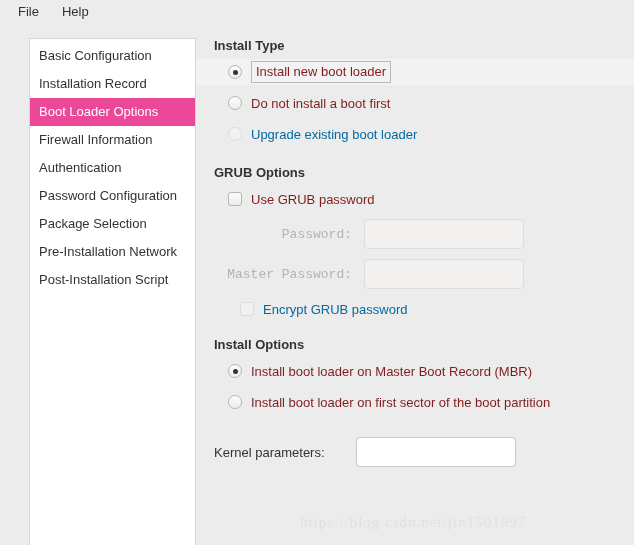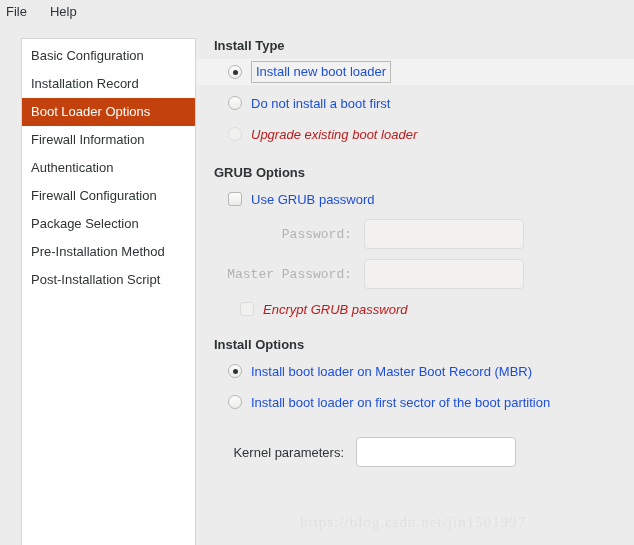--- a/index.html
+++ b/index.html
@@ -16,21 +16,21 @@
     overflow: hidden;
     position: relative;
   }
 
   
   .menubar {
     height: 22px;
     background: #ececec;
     display: flex;
     align-items: center;
-    padding: 0 0 0 4px;
+    padding: 0 0 0 16px;
     box-sizing: border-box;
   }
   .menu-item {
     padding: 2px 9px 2px 2px;
     margin-right: 12px;
     font-size: 13px;
     color: #2e3436;
     line-height: 1;
     cursor: default;
     white-space: nowrap;
@@ -52,34 +52,35 @@
     box-sizing: border-box;
     flex: 0 0 196px;
   }
   .sidebar {
     background: #ffffff;
     border: 1px solid #d6d6d6;
     border-bottom: none;
     height: 100%;
     box-sizing: border-box;
     padding-top: 3px;
+    margin-left: 8px;
   }
   .sidebar-item {
     height: 28px;
     line-height: 28px;
     padding: 0 6px 0 9px;
     font-size: 13px;
     color: #2e3436;
     white-space: nowrap;
     overflow: hidden;
     text-overflow: ellipsis;
     cursor: default;
   }
   .sidebar-item.selected {
-    background: #c2410c;
+    background: #ec4899;
     color: #ffffff;
   }
 
   
   .content {
     flex: 1 1 auto;
     padding: 16px 0 0 18px;
     box-sizing: border-box;
     position: relative;
   }
@@ -149,26 +150,25 @@
     margin-right: 9px;
     flex: 0 0 14px;
   }
   .checkbox.disabled {
     border-color: #dcdcda;
     background: #f1f1f0;
   }
 
   .opt-label {
     font-size: 13px;
-    color: #1d4ed8;
+    color: #7f1d1d;
     white-space: nowrap;
   }
   .opt-label.disabled {
-    color: #b91c1c;
-    font-style: italic;
+    color: #0369a1;
   }
   .opt-label.focused {
     border: 1px solid #b8b8b5;
     padding: 2px 4px 3px 4px;
     background: transparent;
   }
 
   
   .pw-row {
     display: flex;
@@ -205,21 +205,21 @@
   .kernel-row {
     display: flex;
     align-items: center;
     margin-top: 22px;
     padding-left: 0;
   }
   .kernel-label {
     font-size: 13px;
     color: #2e3436;
     width: 142px;
-    text-align: right;
+    text-align: left;
     padding-right: 12px;
     box-sizing: border-box;
   }
   .kernel-input {
     width: 160px;
     height: 30px;
     border: 1px solid #c8c8c6;
     border-radius: 4px;
     background: #ffffff;
     box-sizing: border-box;
@@ -247,23 +247,23 @@
 
 <div class="window-body">
 
   <div class="sidebar-wrap">
     <div class="sidebar">
       <div class="sidebar-item">Basic Configuration</div>
       <div class="sidebar-item">Installation Record</div>
       <div class="sidebar-item selected">Boot Loader Options</div>
       <div class="sidebar-item">Firewall Information</div>
       <div class="sidebar-item">Authentication</div>
-      <div class="sidebar-item">Firewall Configuration</div>
+      <div class="sidebar-item">Password Configuration</div>
       <div class="sidebar-item">Package Selection</div>
-      <div class="sidebar-item">Pre-Installation Method</div>
+      <div class="sidebar-item">Pre-Installation Network</div>
       <div class="sidebar-item">Post-Installation Script</div>
     </div>
   </div>
 
   <div class="content">
 
     <div class="section-title">Install Type</div>
 
     <div class="opt-row highlight">
       <span class="radio checked"></span>

